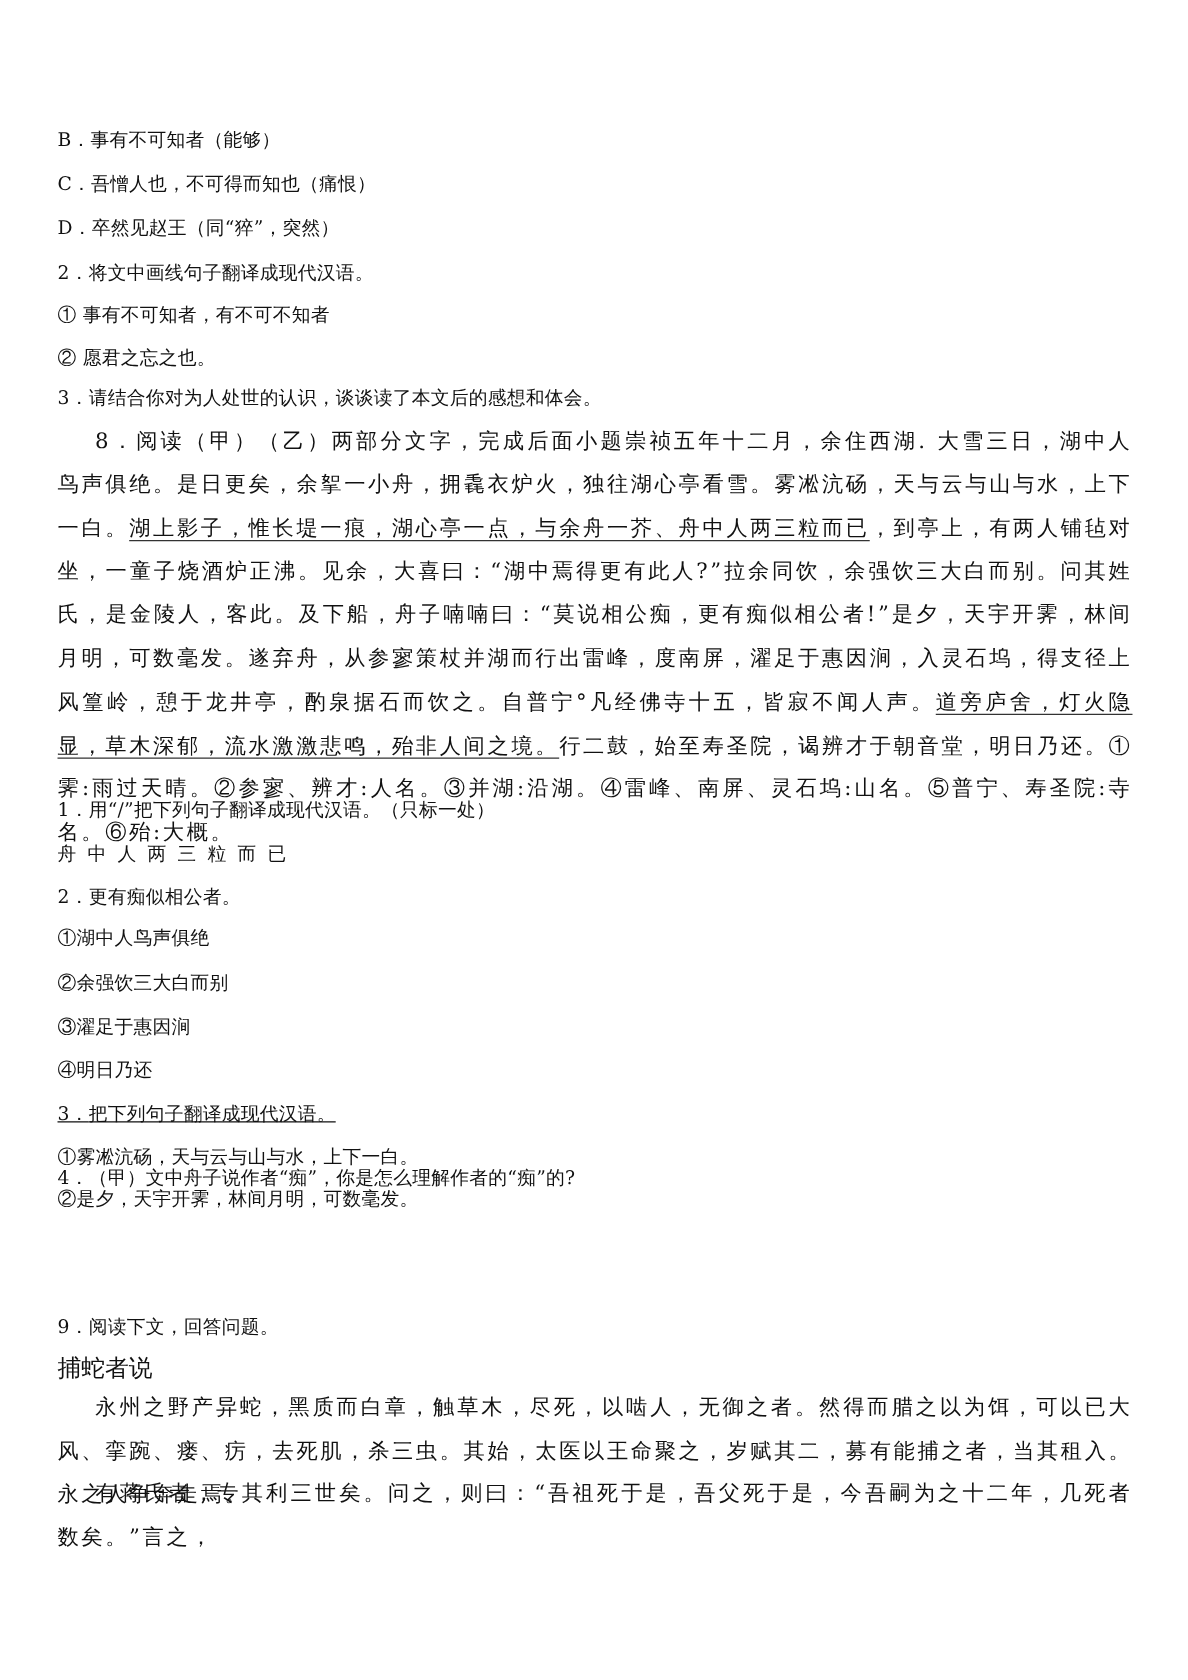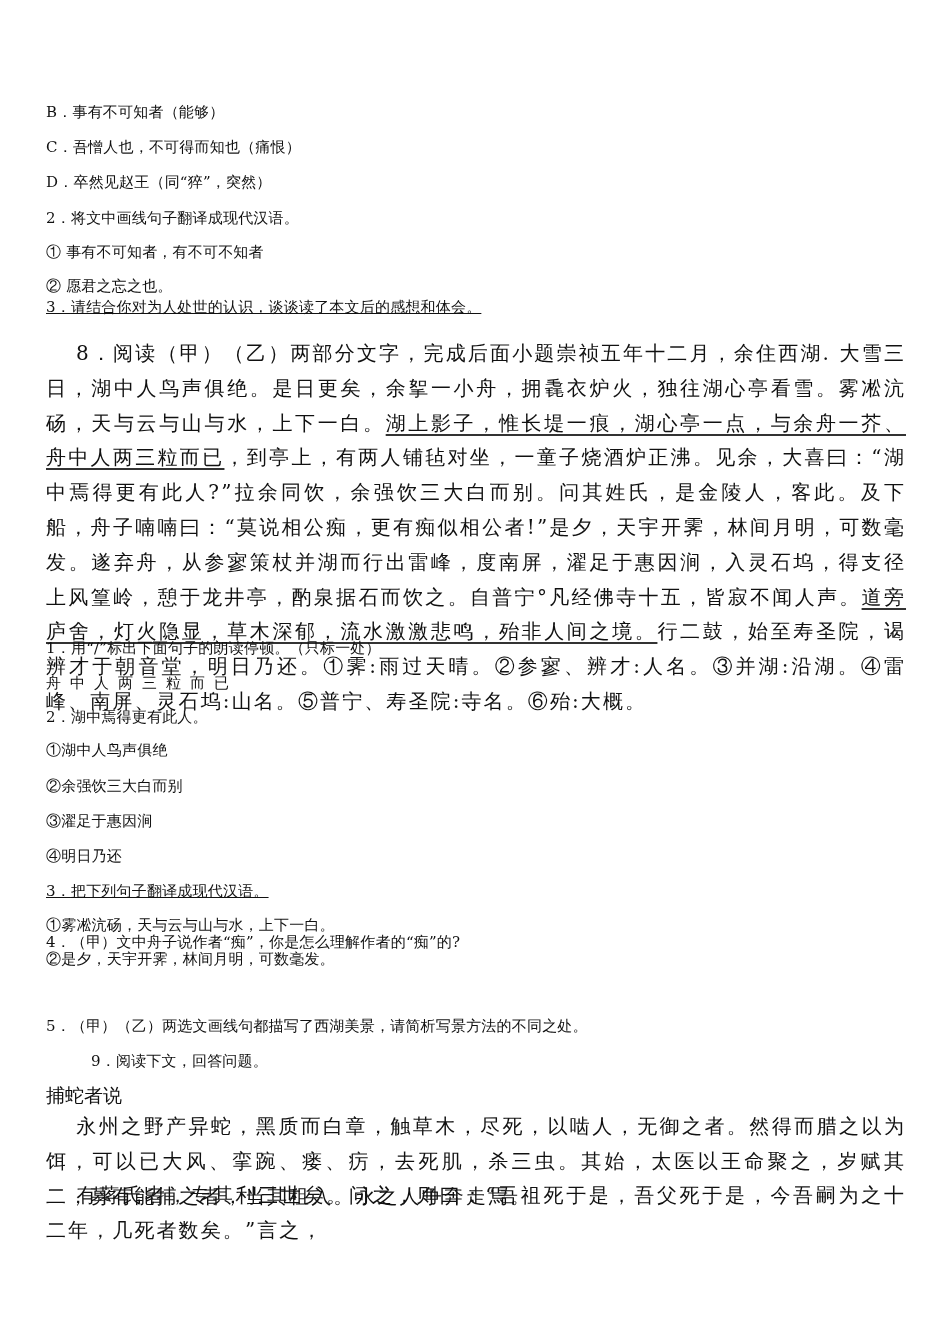--- a/index.html
+++ b/index.html
@@ -27,21 +27,21 @@
     left: 46px;
     font-size: 15px;
     line-height: 20px;
     white-space: nowrap;
     letter-spacing: 0.2px;
   }
   .para {
     position: absolute;
     left: 46px;
     width: 860px;
-    font-size: 20px;
+    font-size: 17px;
     line-height: 34.8px;
     text-align: justify;
     text-align-last: left;
     letter-spacing: 2.1px;
   }
   .para .indent {
     display: inline-block;
     width: 30px;
   }
   .u {
@@ -76,35 +76,35 @@
 
   <div class="line" style="top:208px;">
     <span>2．</span><span>将文中画线句子翻译成现代汉语。</span>
   </div>
   <div class="line" style="top:242px;">
     <span>①</span> <span>事有不可知者，有不可不知者</span>
   </div>
   <div class="line" style="top:276px;">
     <span>②</span> <span>愿君之忘之也。</span>
   </div>
-  <div class="line" style="top:297px;text-decoration:underline;">
+  <div class="line" style="top:308px;">
     <span>3．</span><span>请结合你对为人处世的认识，谈谈读了本文后的感想和体会。</span>
   </div>
 
   <div class="para" style="top:336px;">
     <span class="indent"></span><span>8．阅读（甲）（乙）两部分文字，完成后面小题</span><span>崇祯五年十二月，余住西湖. 大雪三日，湖中人鸟声俱绝。是日更矣，余挐一小舟，拥毳衣炉火，独往湖心亭看雪。雾凇沆砀，天与云与山与水，上下一白。</span><span class="u">湖上影子，惟长堤一痕，湖心亭一点，与余舟一芥、舟中人两三粒而已</span><span>，到亭上，有两人铺毡对坐，一童子烧酒炉正沸。见余，大喜曰：“湖中焉得更有此人?”拉余同饮，余强饮三大白而别。问其姓氏，是金陵人，客此。及下船，舟子喃喃曰：“莫说相公痴，更有痴似相公者!”是夕，天宇开霁，林间月明，可数毫发。遂弃舟，从参寥策杖并湖而行出雷峰，度南屏，濯足于惠因涧，入灵石坞，得支径上风篁岭，憩于龙井亭，酌泉据石而饮之。自普宁°凡经佛寺十五，皆寂不闻人声。</span><span class="u">道旁庐舍，灯火隐显，草木深郁，流水激激悲鸣，殆非人间之境。</span><span>行二鼓，始至寿圣院，谒辨才于朝音堂，明日乃还。①霁:雨过天晴。②参寥、辨才:人名。③并湖:沿湖。④雷峰、南屏、灵石坞:山名。⑤普宁、寿圣院:寺名。⑥殆:大概。</span>
   </div>
 
   <div class="line" style="top:638px;">
-    <span>1．</span><span>用“/”标出下面句子的朗读停顿。（只标一处）</span>
+    <span>1．</span><span>用“/”把下列句子翻译成现代汉语。（只标一处）</span>
   </div>
   <div class="line spaced" style="top:673px;">舟中人两三粒而已</div>
 
   <div class="line" style="top:707px;">
-    <span>2．</span><span>湖中焉得更有此人。</span>
+    <span>2．</span><span>更有痴似相公者。</span>
   </div>
   <div class="line" style="top:740px;text-align:center;">
     <span>①</span><span>湖中人鸟声俱绝</span>
   </div>
   <div class="line" style="top:776px;">
     <span>②</span><span>余强饮三大白而别</span>
   </div>
   <div class="line" style="top:811px;">
     <span>③</span><span>濯足于惠因涧</span>
   </div>
@@ -118,25 +118,22 @@
   <div class="line" style="top:915px;">
     <span>①</span><span>雾凇沆砀，天与云与山与水，上下一白。</span>
   </div>
   <div class="line" style="top:949px;">
     <span>②</span><span>是夕，天宇开霁，林间月明，可数毫发。</span>
   </div>
 
   <div class="line" style="top:932px;">
     <span>4．</span><span>（甲）文中舟子说作者“痴”，你是怎么理解作者的“痴”的?</span>
   </div>
-  <div class="line" style="top:1016px;">
-    <span>5．</span><span>（甲）（乙）两选文画线句都描写了西湖美景，请简析写景方法的不同之处。</span>
-  </div>
 
-  <div class="line" style="top:1051px;margin-left:45px;">9．阅读下文，回答问题。</div>
+  <div class="line" style="top:1051px;">9．阅读下文，回答问题。</div>
   <div class="title-small" style="top:1085px;">捕蛇者说</div>
 
   <div class="para" style="top:1109px;">
     <span class="indent"></span><span>永州之野产异蛇，黑质而白章，触草木，尽死，以啮人，无御之者。然得而腊之以为饵，可以已大风、挛踠、瘘、疠，去死肌，杀三虫。其始，太医以王命聚之，岁赋其二，募有能捕之者，当其租入。永之人争奔走焉。</span>
   </div>
   <div class="para" style="top:1178px;">
     <span class="indent"></span><span>有蒋氏者，专其利三世矣。问之，则曰：“吾祖死于是，吾父死于是，今吾嗣为之十二年，几死者数矣。”言之，</span>
   </div>
 
 </div>

